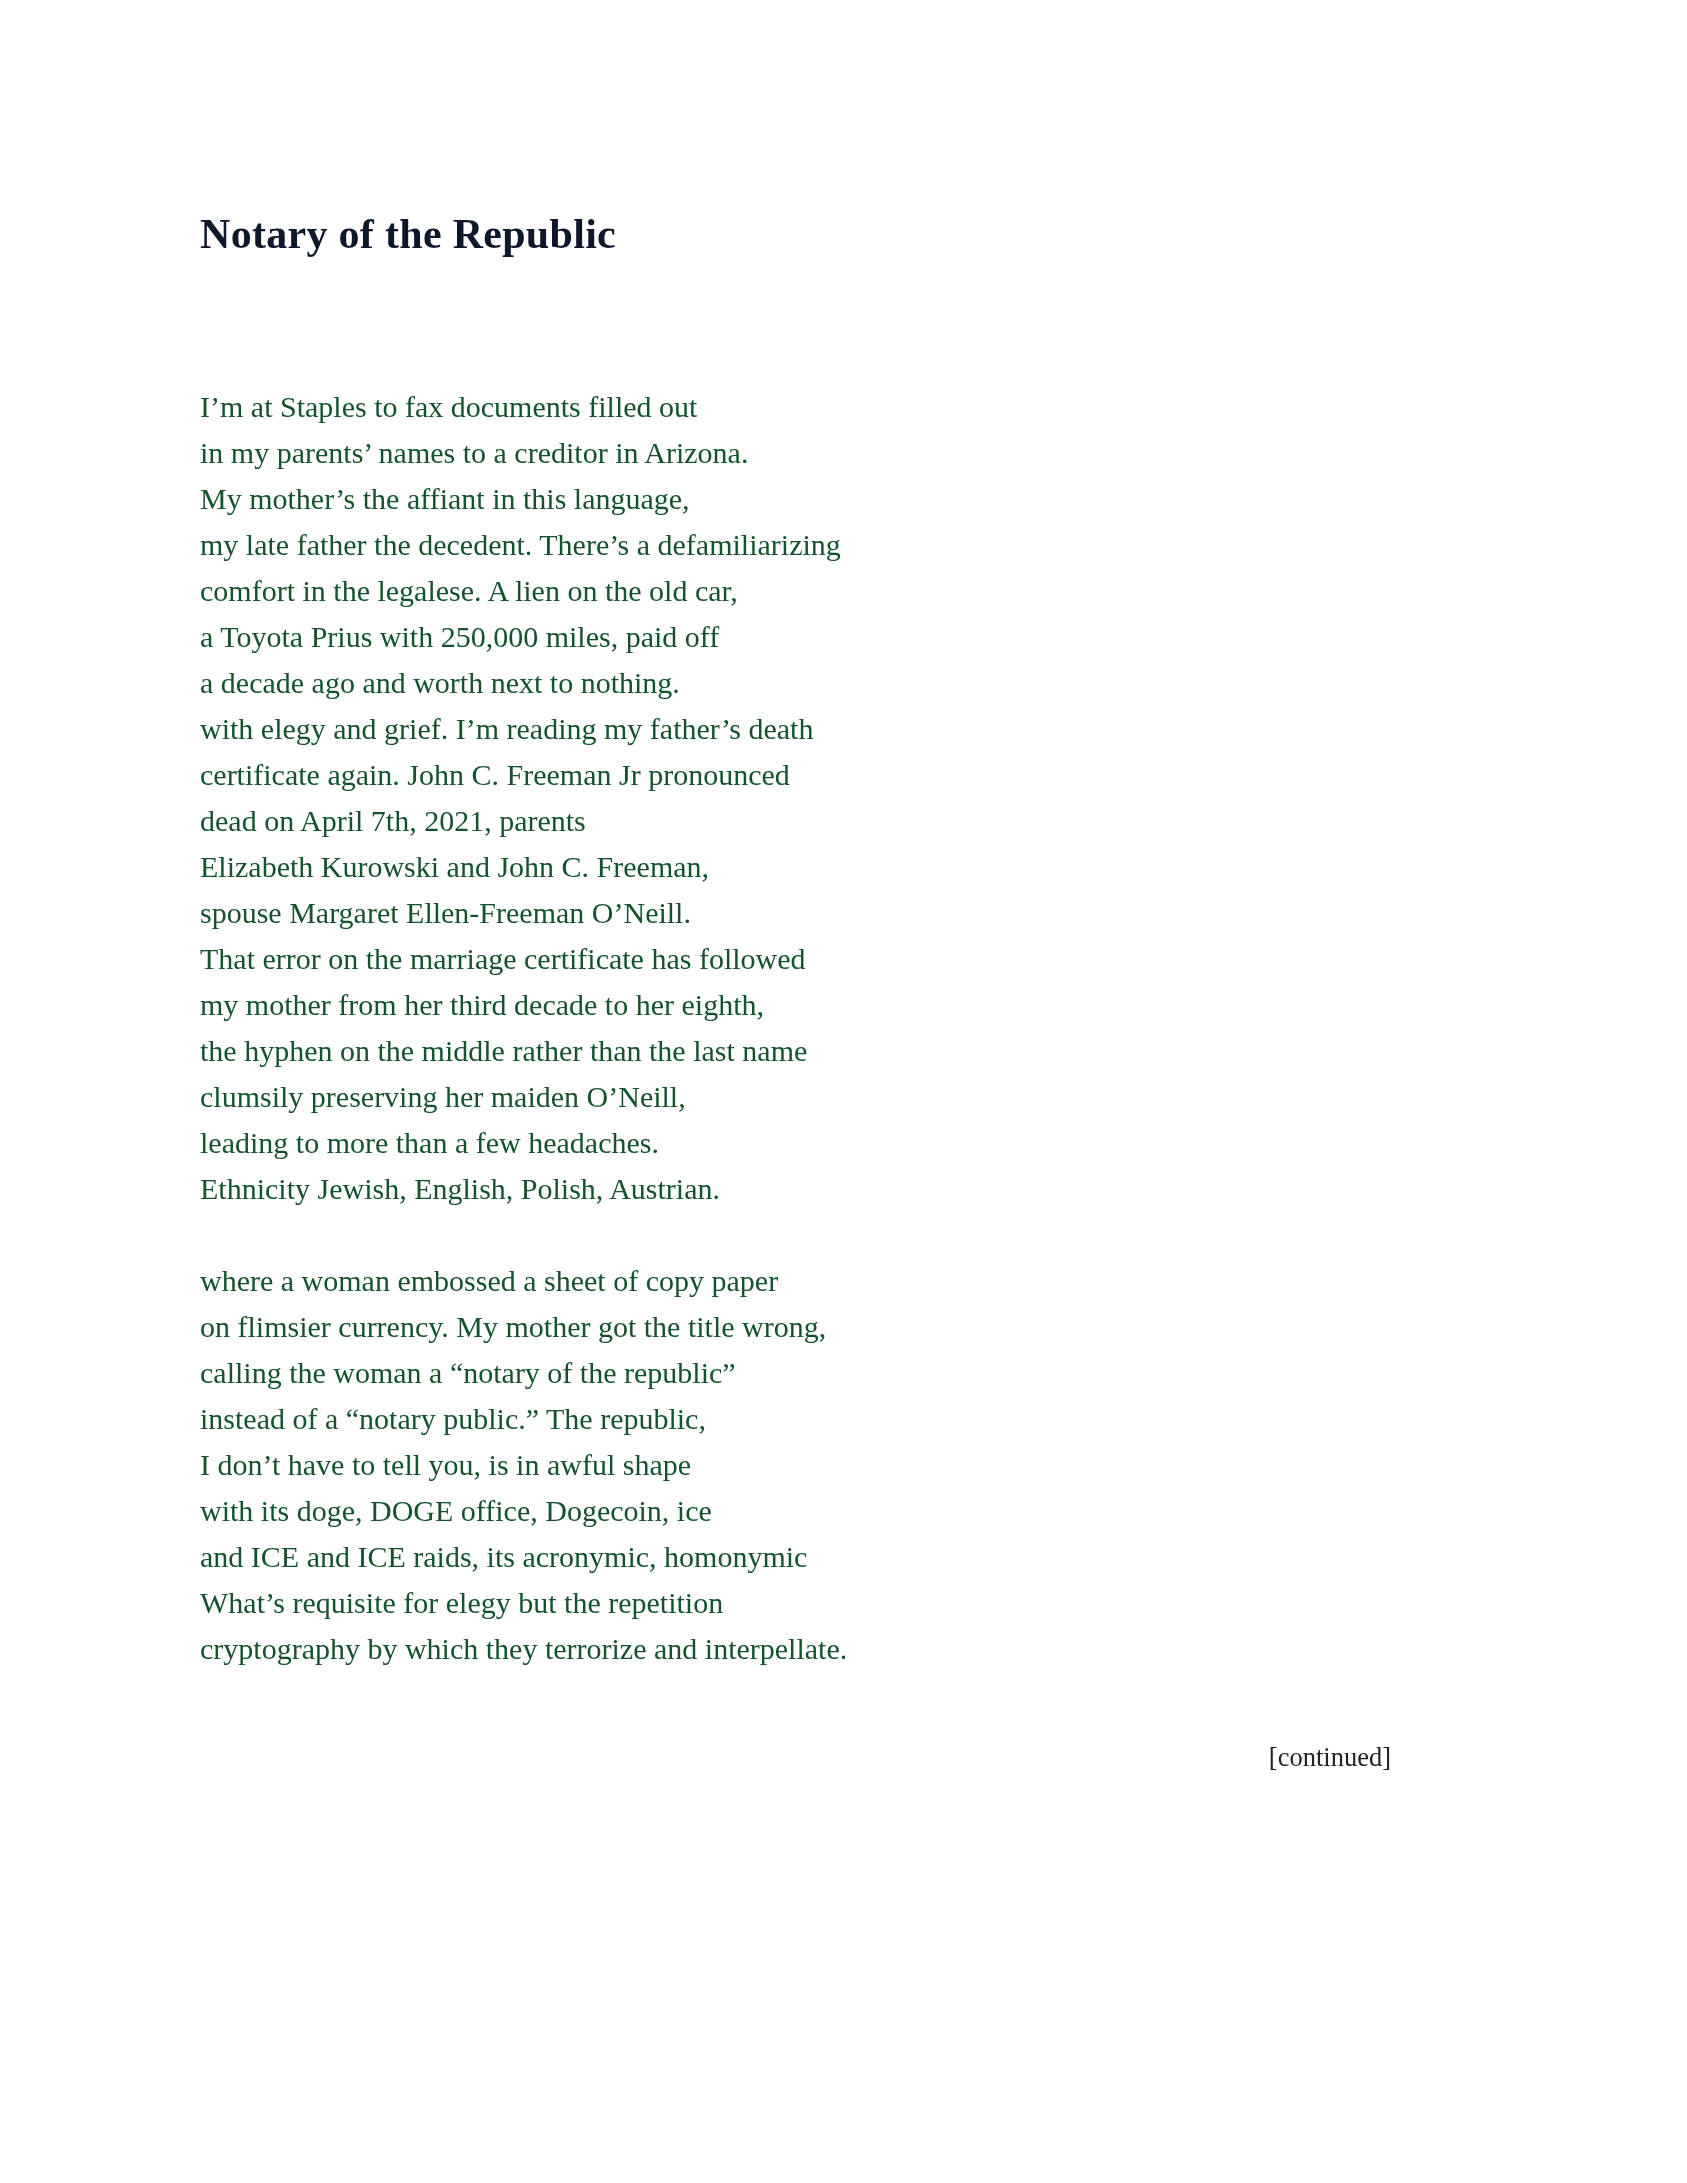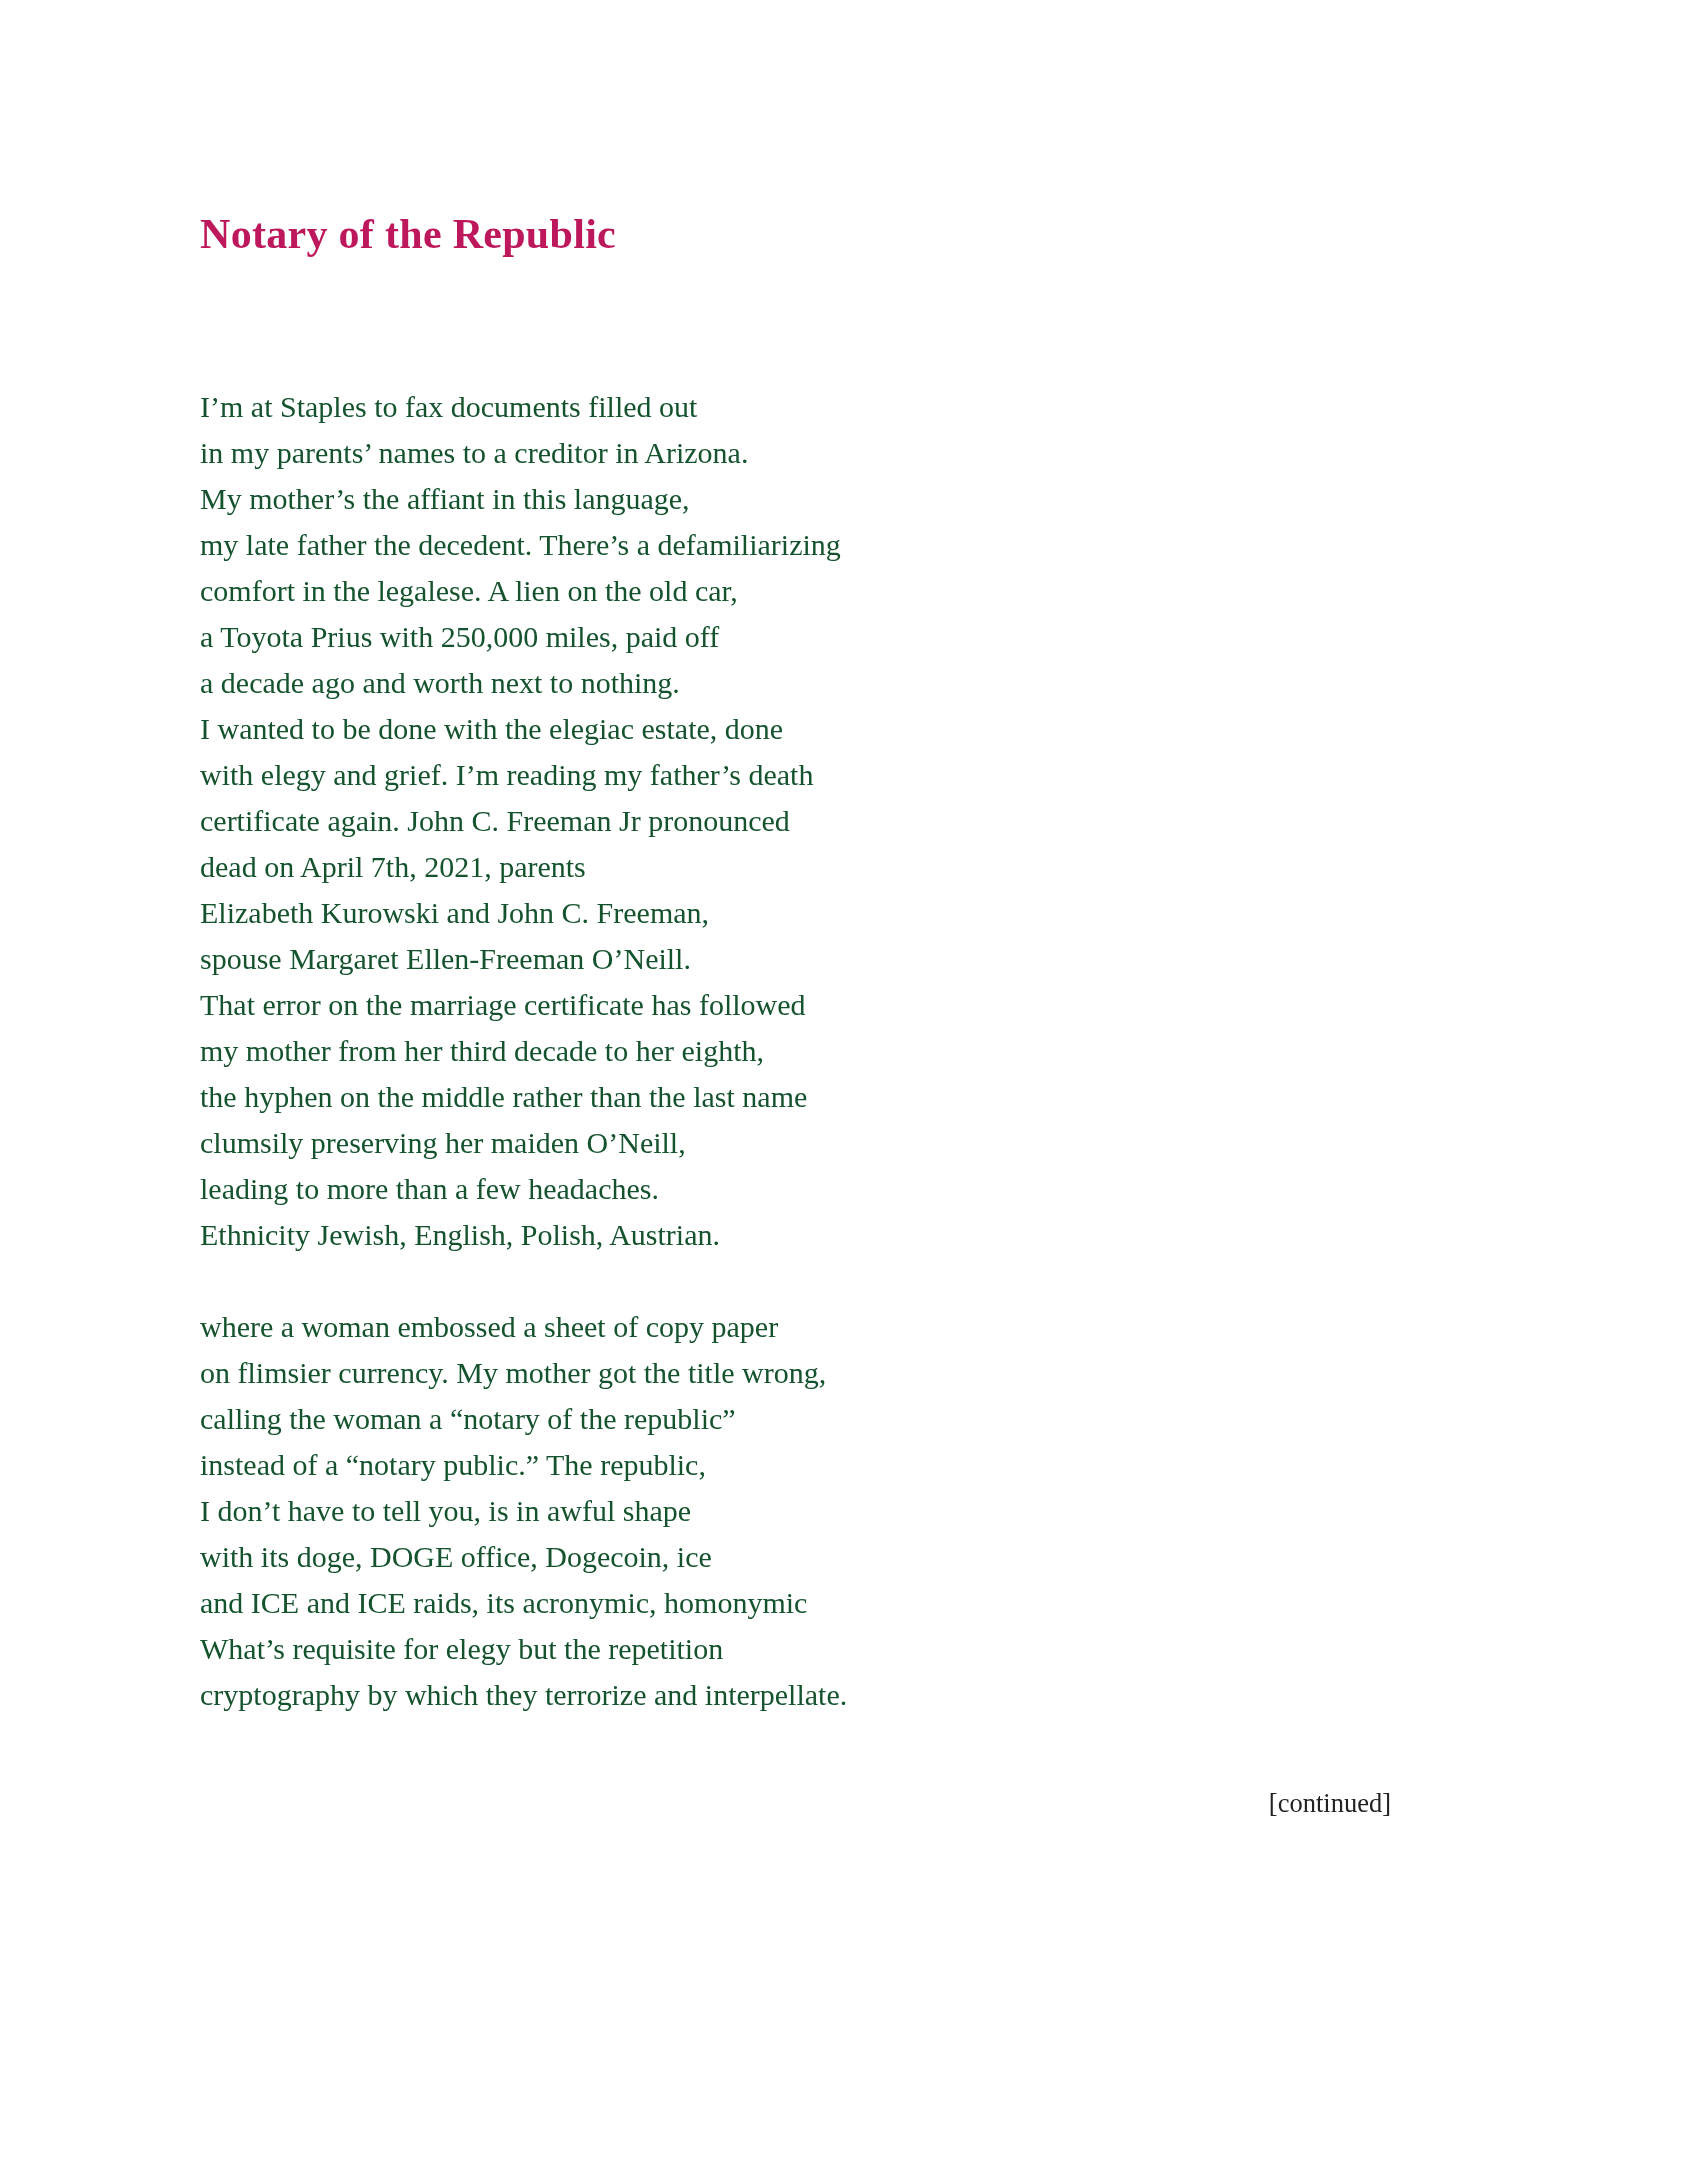--- a/index.html
+++ b/index.html
@@ -25,21 +25,21 @@
     position: absolute;
     left: 200px;
     top: 210px;
     width: 1191px;
   }
   .poem-title {
     font-size: 42px;
     font-weight: bold;
     letter-spacing: 0.3px;
     margin: 0 0 126px 0;
-    color: #be185d;
+    color: #0f172a;
   }
   .stanza {
     margin: 0;
   }
   .stanza + .stanza {
     margin-top: 46px;
   }
   .stanza .line {
     font-size: 30px;
     line-height: 46px;
@@ -63,21 +63,20 @@
     <h1 class="poem-title">Notary of the Republic</h1>
 
     <div class="stanza">
         <div class="line">I’m at Staples to fax documents filled out</div>
         <div class="line">in my parents’ names to a creditor in Arizona.</div>
         <div class="line">My mother’s the affiant in this language,</div>
         <div class="line">my late father the decedent. There’s a defamiliarizing</div>
         <div class="line">comfort in the legalese. A lien on the old car,</div>
         <div class="line">a Toyota Prius with 250,000 miles, paid off</div>
         <div class="line">a decade ago and worth next to nothing.</div>
-        <div class="line">I wanted to be done with the elegiac estate, done</div>
         <div class="line">with elegy and grief. I’m reading my father’s death</div>
         <div class="line">certificate again. John C. Freeman Jr pronounced</div>
         <div class="line">dead on April 7th, 2021, parents</div>
         <div class="line">Elizabeth Kurowski and John C. Freeman,</div>
         <div class="line">spouse Margaret Ellen-Freeman O’Neill.</div>
         <div class="line">That error on the marriage certificate has followed</div>
         <div class="line">my mother from her third decade to her eighth,</div>
         <div class="line">the hyphen on the middle rather than the last name</div>
         <div class="line">clumsily preserving her maiden O’Neill,</div>
         <div class="line">leading to more than a few headaches.</div>

